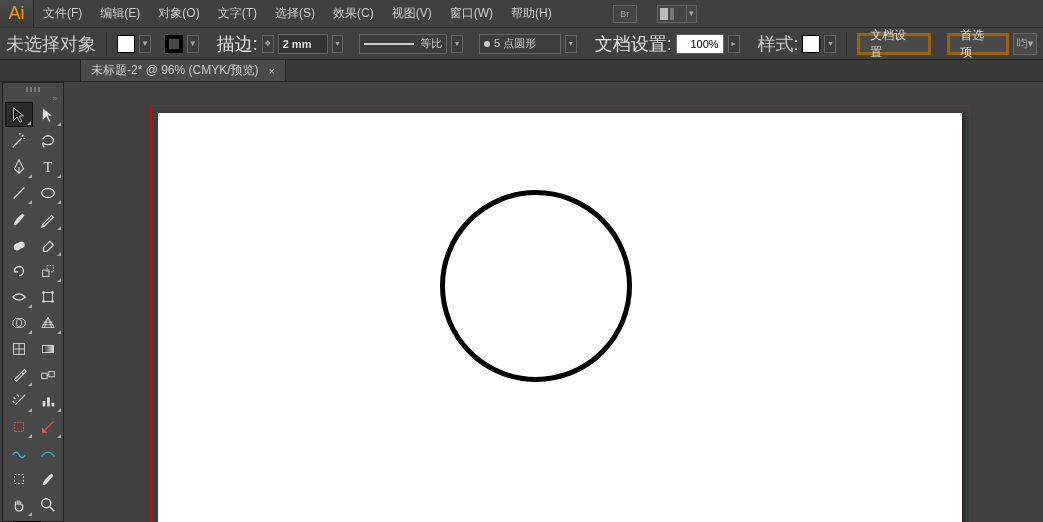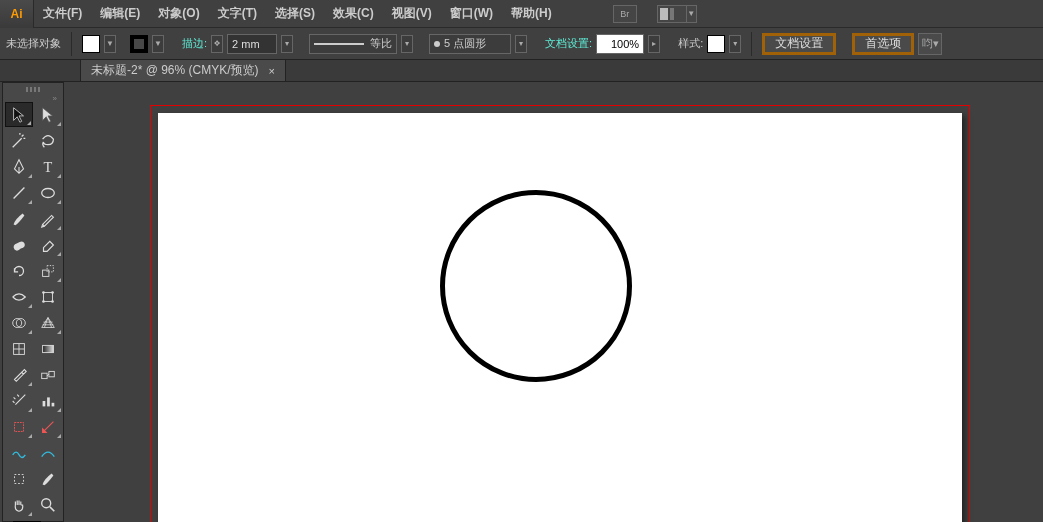--- a/index.html
+++ b/index.html
@@ -18,23 +18,23 @@
     background: #404040;
     display: flex;
     align-items: center;
     border-bottom: 1px solid #2a2a2a;
   }
   .ai-logo {
     width: 34px; height: 28px;
     display:flex; align-items:center; justify-content:center;
     background: linear-gradient(#4a4a4a,#3a3a3a);
     border-right:1px solid #2a2a2a;
-    color:#ff9a00; font-weight:bold; font-size:12px;
-  }
-  .menu-items { display:flex; height:100%;font-weight:bold; }
+    color:#ff9a00; font-weight:normal; font-size:18px;
+  }
+  .menu-items { display:flex; height:100%; }
   .menu-item { padding: 0 9px; height:100%; display:flex; align-items:center; cursor:default; }
   .menu-spacer { width: 36px; }
   .menu-btn-small {
     width:24px; height:18px; border:1px solid #666; margin-left:16px;
     display:flex; align-items:center; justify-content:center; font-size:9px; color:#aaa;
     background:#454545;
   }
   .menu-btn-layout {
     width:30px; height:18px; border:1px solid #666; margin-left:8px;
     display:flex;align-items:center;justify-content:flex-start;padding:2px;background:#454545;
@@ -45,31 +45,31 @@
   
   .controlbar {
     height: 32px;
     background: #404040;
     border-bottom: 1px solid #222;
     display:flex;
     align-items:center;
     padding: 0 6px;
     gap:4px;
   }
-  .ctrl-label { color:#ccc; font-size:11px; white-space:nowrap; }
+  .ctrl-label { color:#ccc; font-size:18px; white-space:nowrap; }
   .ctrl-sep { width:1px; height:24px; background:#2a2a2a; margin:0 6px; }
   .swatch { width:18px;height:18px;border:1px solid #000; }
   .swatch.white{background:#fff;}
   .mini-arrow {width:12px;height:18px;border:1px solid #666;display:flex;align-items:center;justify-content:center;font-size:8px;background:#3c3c3c;color:#aaa;}
-  .orange { color:#5eead4; }
+  .orange { color:#e5e5e5; }
   .field {
     height:20px; background:#333; border:1px solid #666;
     display:flex;align-items:center;padding:0 4px;font-size:11px;color:#ddd;
   }
-  .stroke-weight { width:50px; }
+  .stroke-weight { width:50px;font-weight:bold; }
   .stroke-profile {
     width:88px;height:20px;border:1px solid #666;background:#3c3c3c;
     display:flex;align-items:center;justify-content:space-between;padding:0 4px;font-size:11px;
   }
   .profile-line { flex:1;height:2px;background:#ccc;margin-right:6px;}
   .brush-field { width:82px;height:20px;border:1px solid #666;background:#3c3c3c;display:flex;align-items:center;padding:0 4px;font-size:11px; gap:4px;}
   .dot5 { width:6px;height:6px;background:#ccc;border-radius:50%; }
   .opacity-field { width:48px;height:20px;border:1px solid #666;background:#fff;color:#000;display:flex;align-items:center;justify-content:flex-end;padding:4px 4px;font-size:11px;}
   .style-swatch { width:18px;height:18px;background:#fff;border:1px solid #000;}
   .btn {

